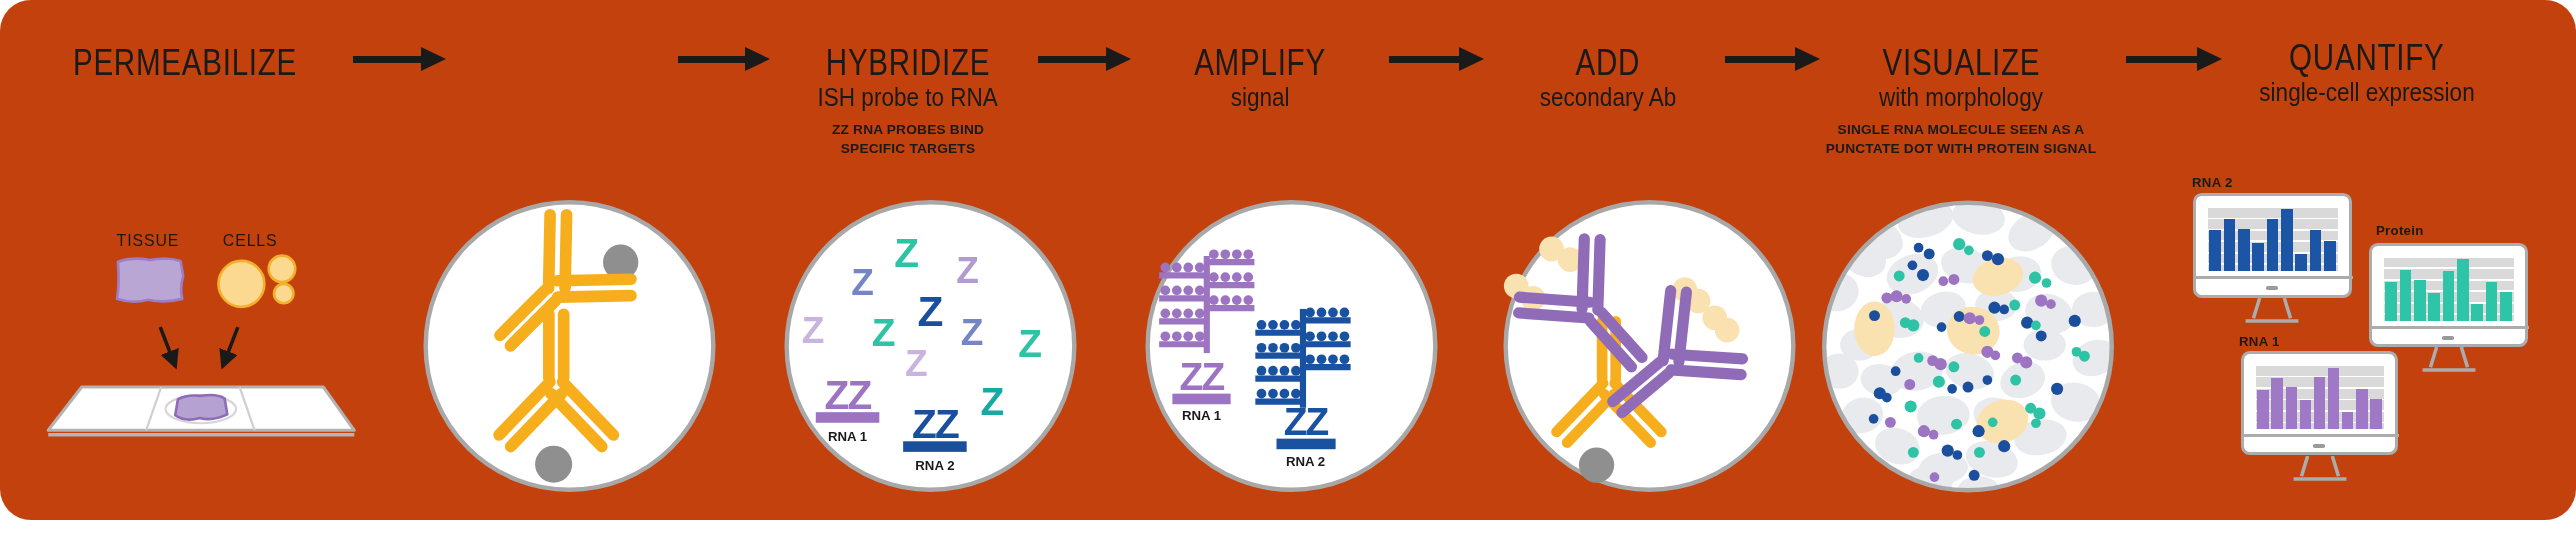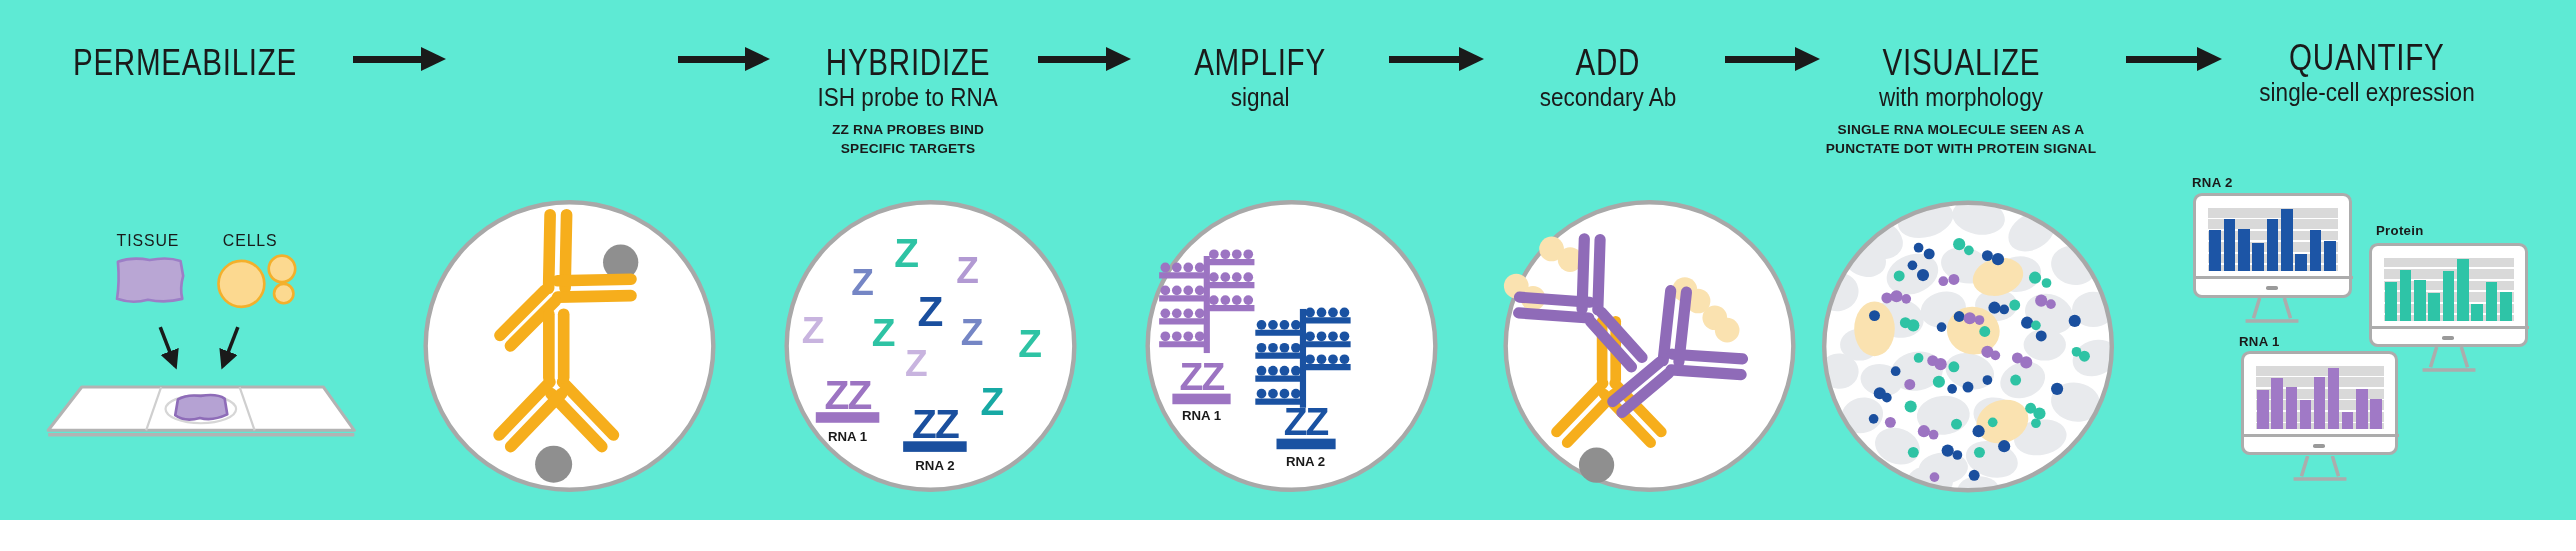--- a/index.html
+++ b/index.html
@@ -1,17 +1,17 @@
 <!DOCTYPE html>
 <html style="font-size:14px"><head>
 <meta charset="utf-8">
 <style>
   html,body{margin:0;padding:0;background:#ffffff;}
-  #canvas{position:relative;width:2576px;height:520px;background:#5eead4;overflow:hidden;
-          font-family:"Liberation Sans",sans-serif;color:#1a1a1a;}
+  #canvas{position:relative;width:2576px;height:520px;background:#c2410c;overflow:hidden;
+          font-family:"Liberation Sans",sans-serif;color:#1a1a1a;border-radius:31px;}
   .ill{position:absolute;}
   
   .step-header{position:absolute;transform:translateX(-50%);text-align:center;white-space:nowrap;}
   .step-title{font-size:37px;font-weight:400;letter-spacing:0.9px;display:inline-block;
               transform:scaleX(0.8);transform-origin:center;line-height:1;}
   .step-sub{font-size:25.6px;font-weight:400;line-height:32px;display:inline-block;
             transform:scaleX(0.88);transform-origin:center;}
   .step-note{font-size:13.7px;font-weight:700;line-height:19.4px;letter-spacing:0.2px;}
   #hdr-permeabilize{left:185px;top:44px;}
   #hdr-bind{left:546px;top:44px;}

